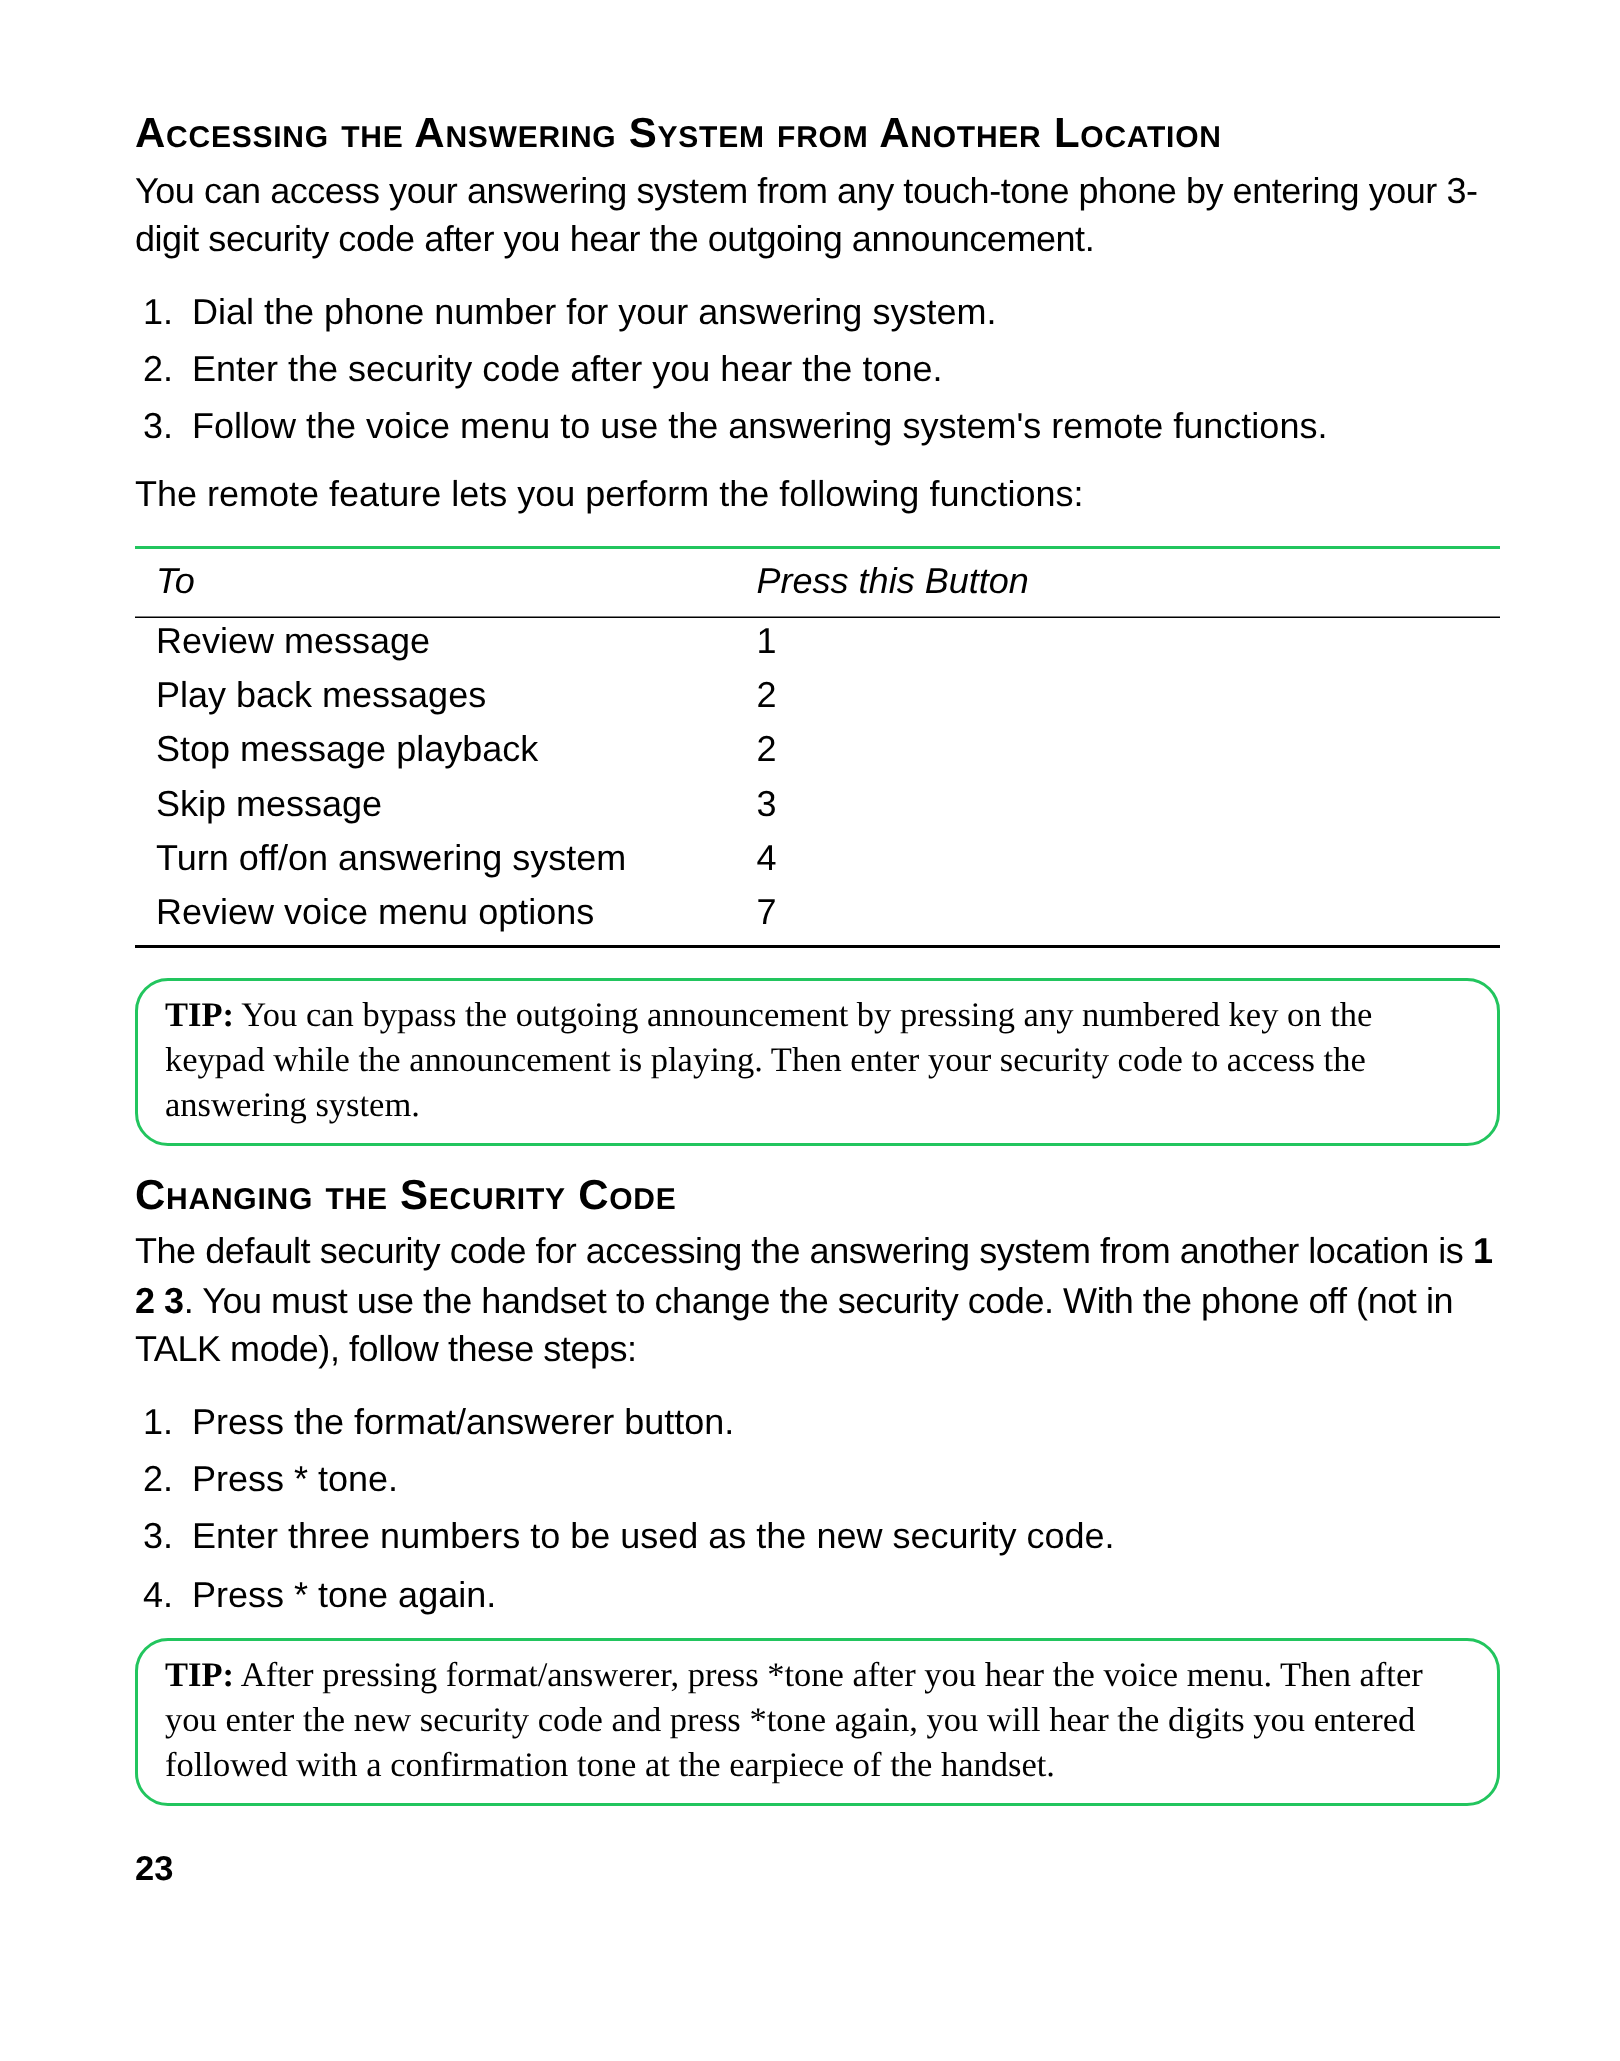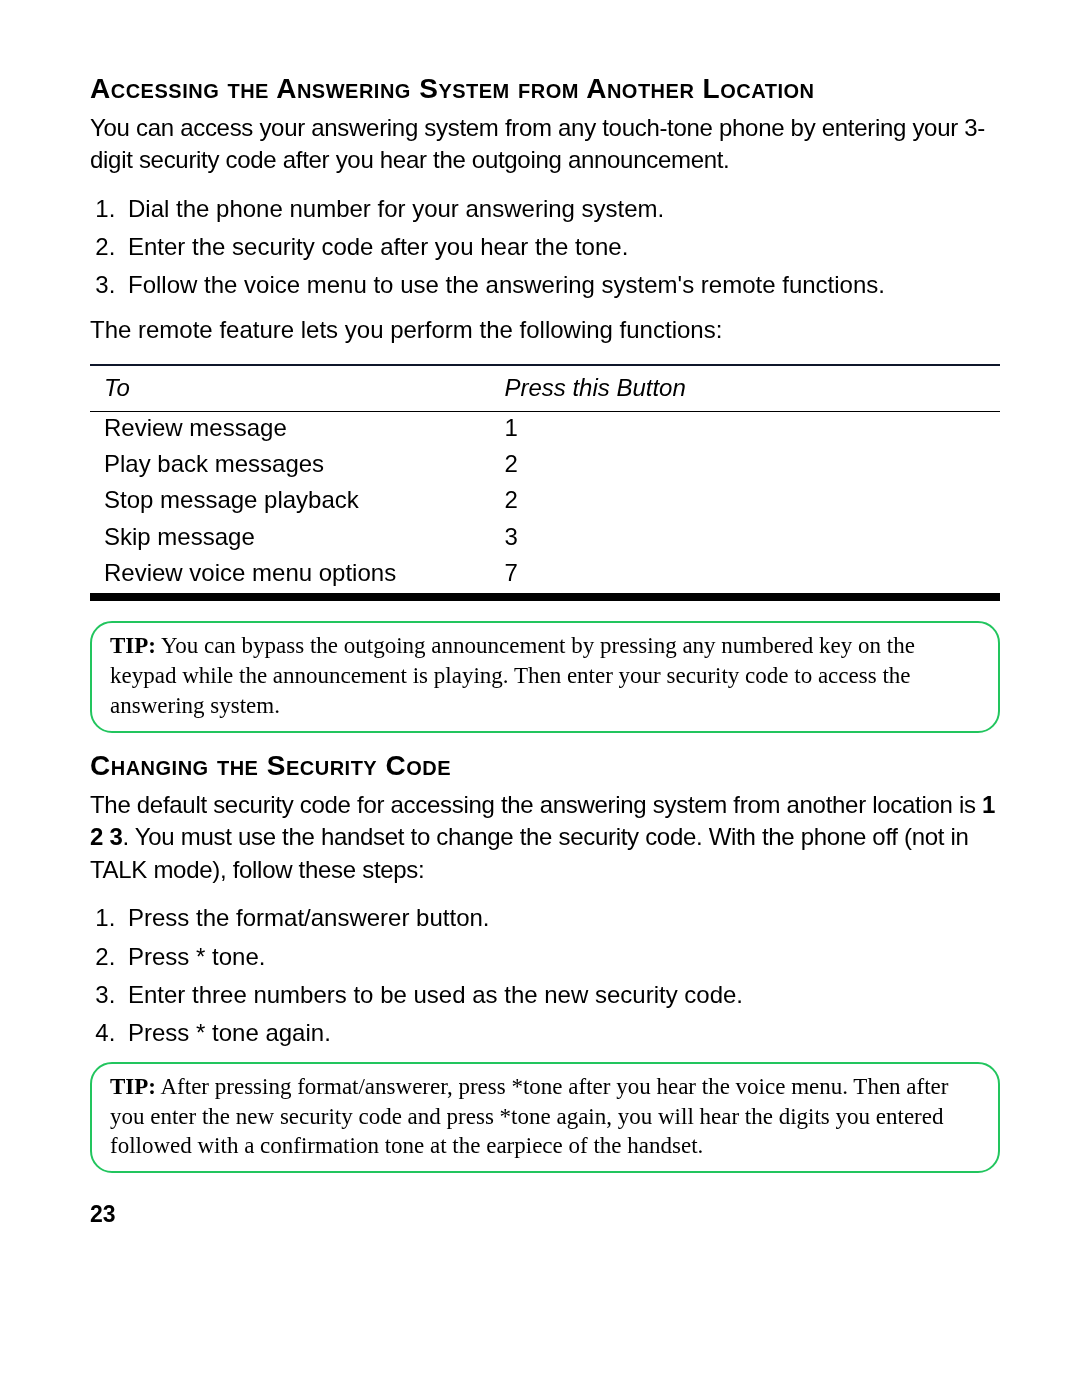--- a/index.html
+++ b/index.html
@@ -35,25 +35,25 @@
     .after-list {
       margin: 10px 0 18px 0;
     }
     table {
       width: 100%;
       border-collapse: collapse;
       margin-bottom: 20px;
       font-size: 24px;
     }
     thead tr {
-      border-top: 2px solid #0f172a;
+      border-top: 2px solid #22c55e;
       border-bottom: 1px solid #000;
     }
     tbody {
-      border-bottom: 8px solid #000000;
+      border-bottom: 2px solid #000000;
     }
     th {
       text-align: left;
       font-style: italic;
       font-weight: normal;
       padding: 6px 20px 6px 14px;
     }
     td {
       padding: 0 20px 4px 14px;
     }
@@ -110,20 +110,24 @@
     </tr>
     <tr>
       <td class="col1">Stop message playback</td>
       <td>2</td>
     </tr>
     <tr>
       <td class="col1">Skip message</td>
       <td>3</td>
     </tr>
     <tr>
+      <td class="col1">Turn off/on answering system</td>
+      <td>4</td>
+    </tr>
+    <tr>
       <td class="col1">Review voice menu options</td>
       <td>7</td>
     </tr>
   </tbody>
 </table>
 
 <div class="tip-box">
   <span class="tip-label">TIP:</span><span> You can bypass the outgoing announcement by pressing any numbered key on the keypad while the announcement is playing. Then enter your security code to access the answering system.</span>
 </div>
 

